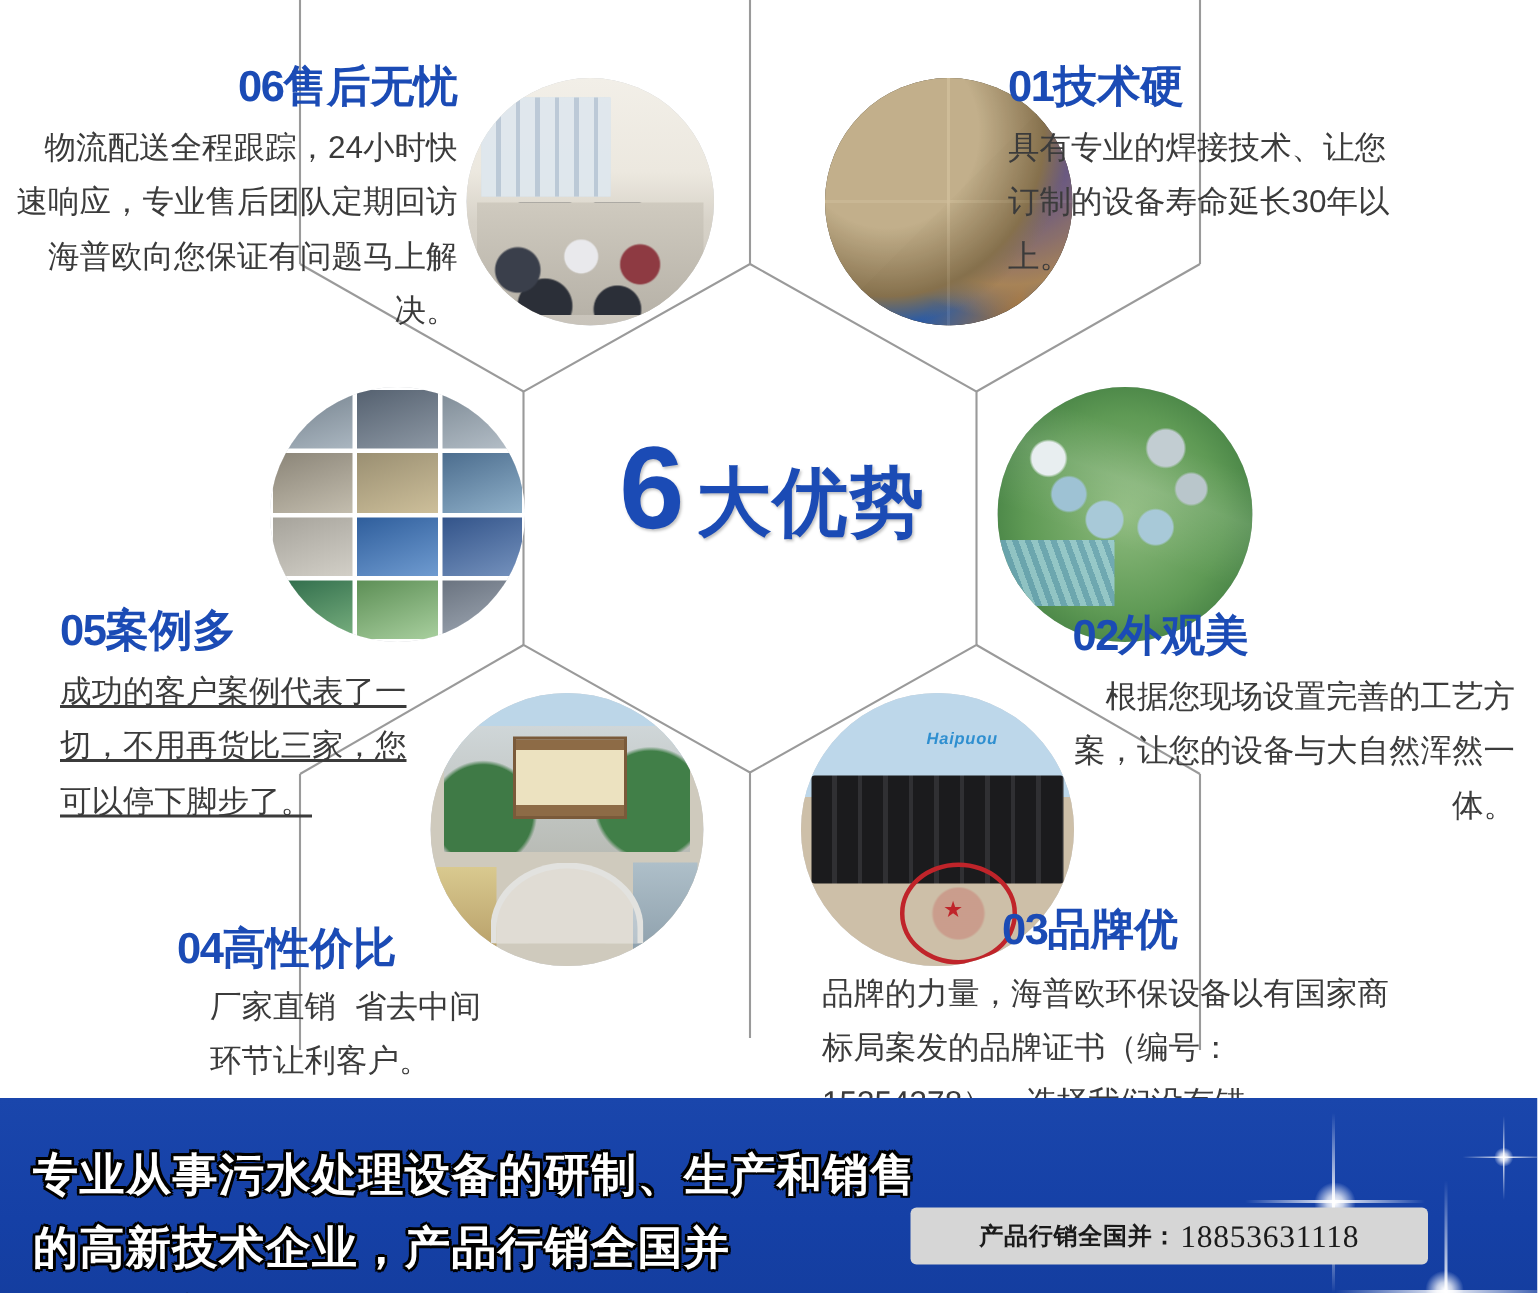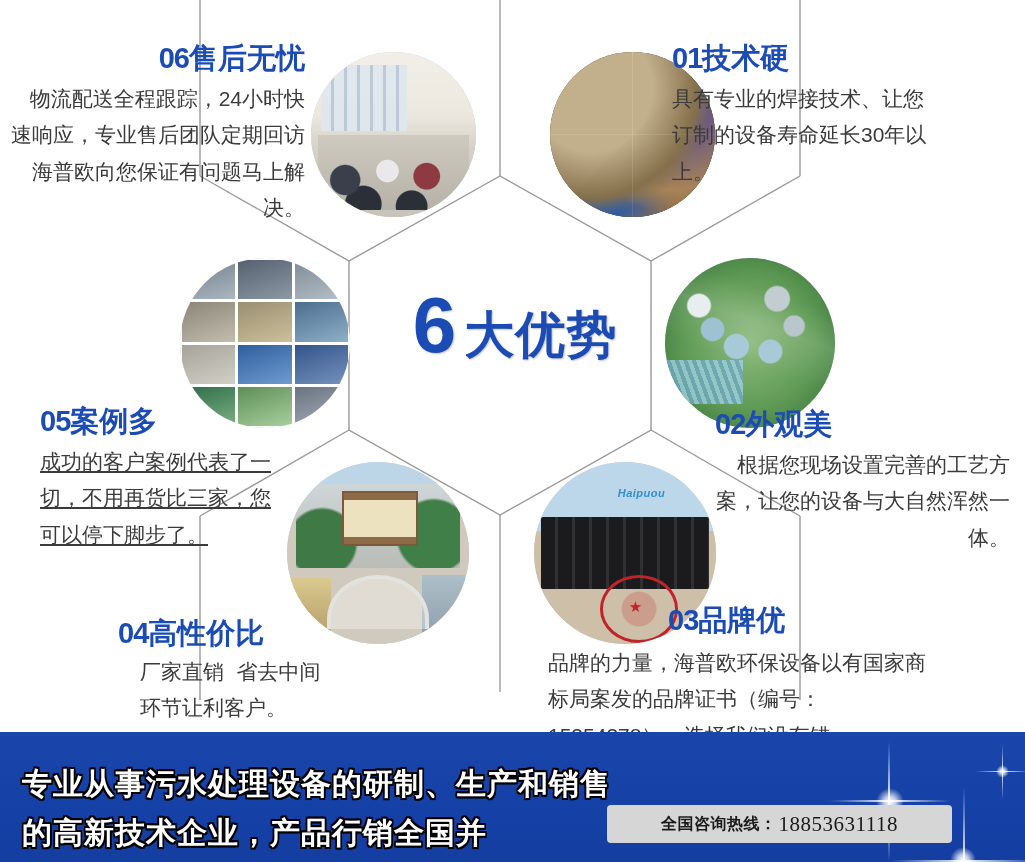--- a/index.html
+++ b/index.html
@@ -347,17 +347,17 @@
       <div class="core" style="left:21px; top:21px; width:13px; height:13px;"></div>
     </div>
 
     <div class="banner-text">
       <div>专业从事污水处理设备的研制、生产和销售的高新技术企业，产品行销全国并</div>
       <div>远销欧美，山东省重点扶持的环保设备企业。</div>
     </div>
   </div>
 
   <div class="hotline">
-    <span class="hl-label">全国咨询热线：</span>
+    <span class="hl-label">产品行销全国并：</span>
     <span class="hl-num">18853631118</span>
   </div>
 
 </div>
 
 </body></html>

